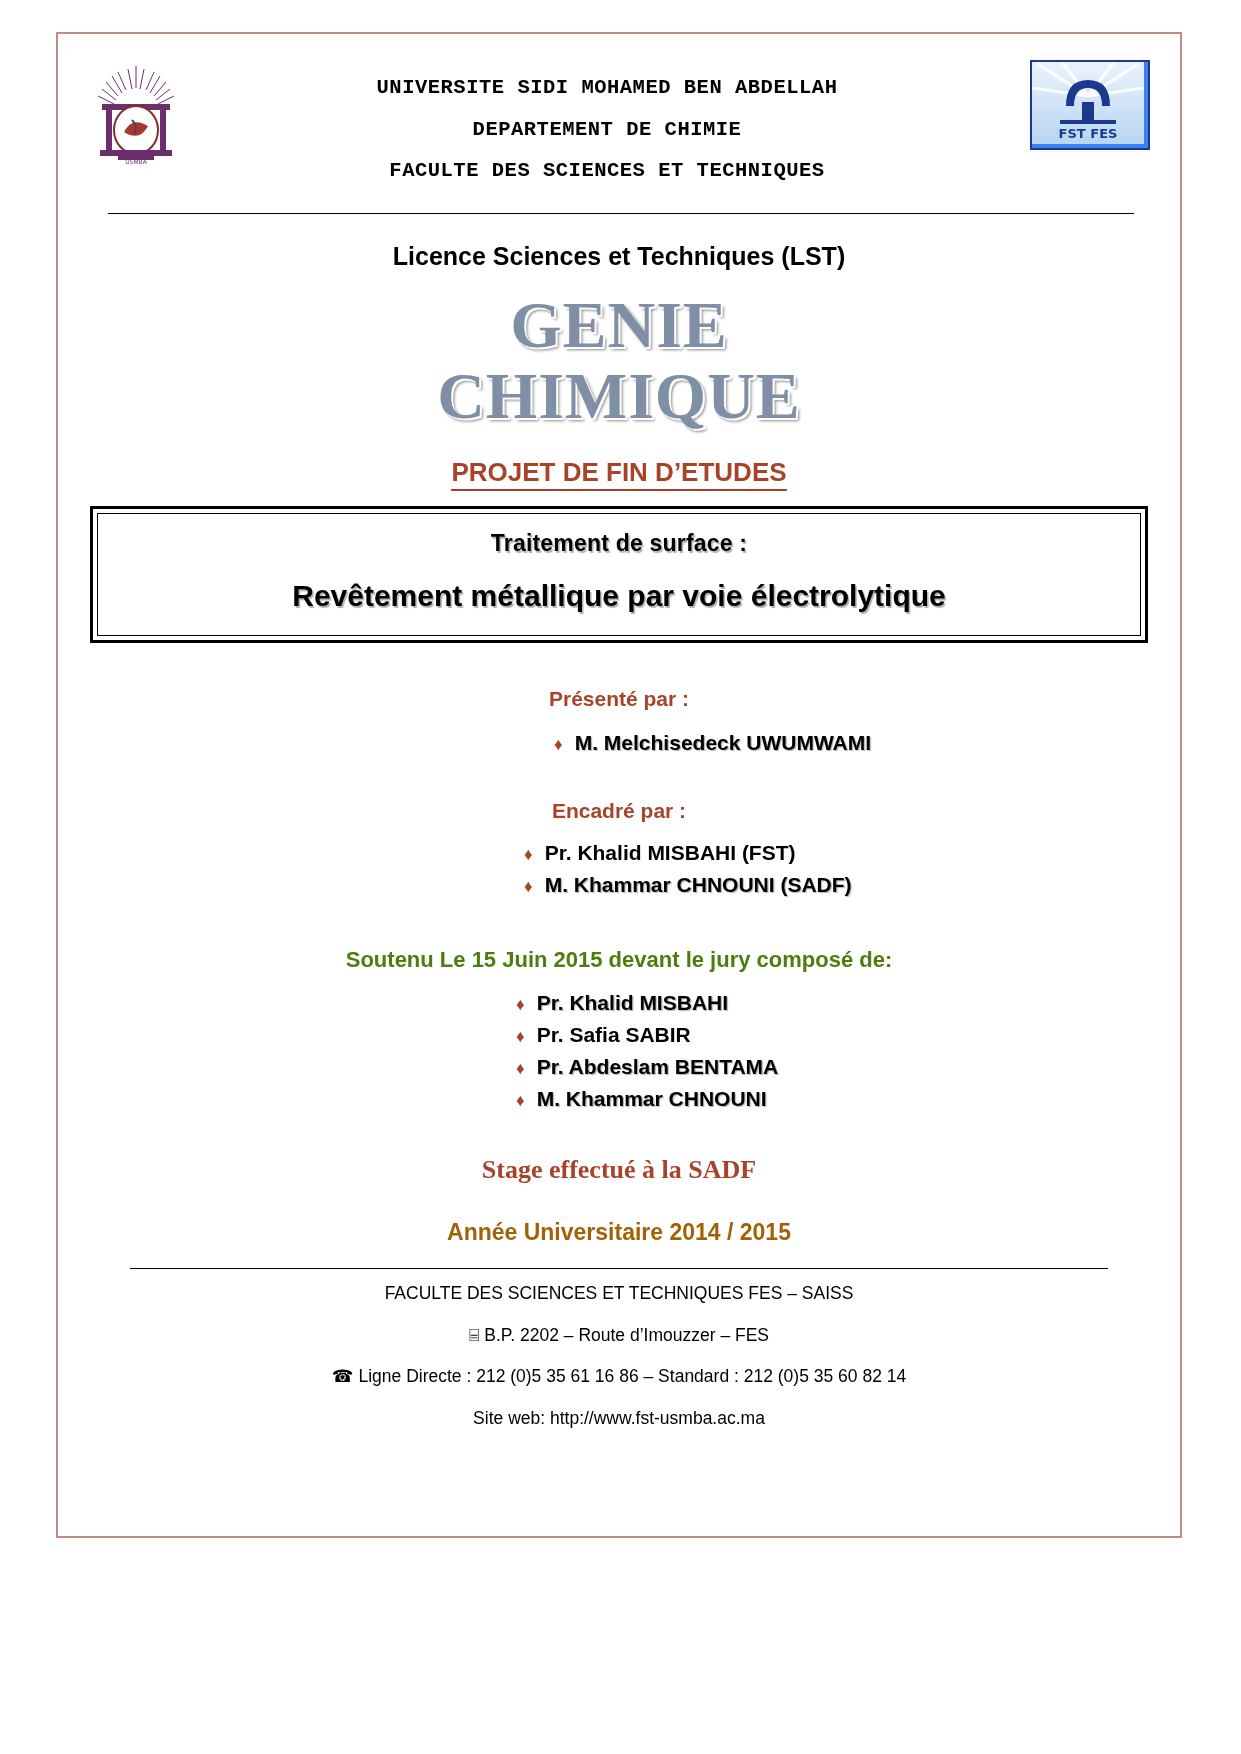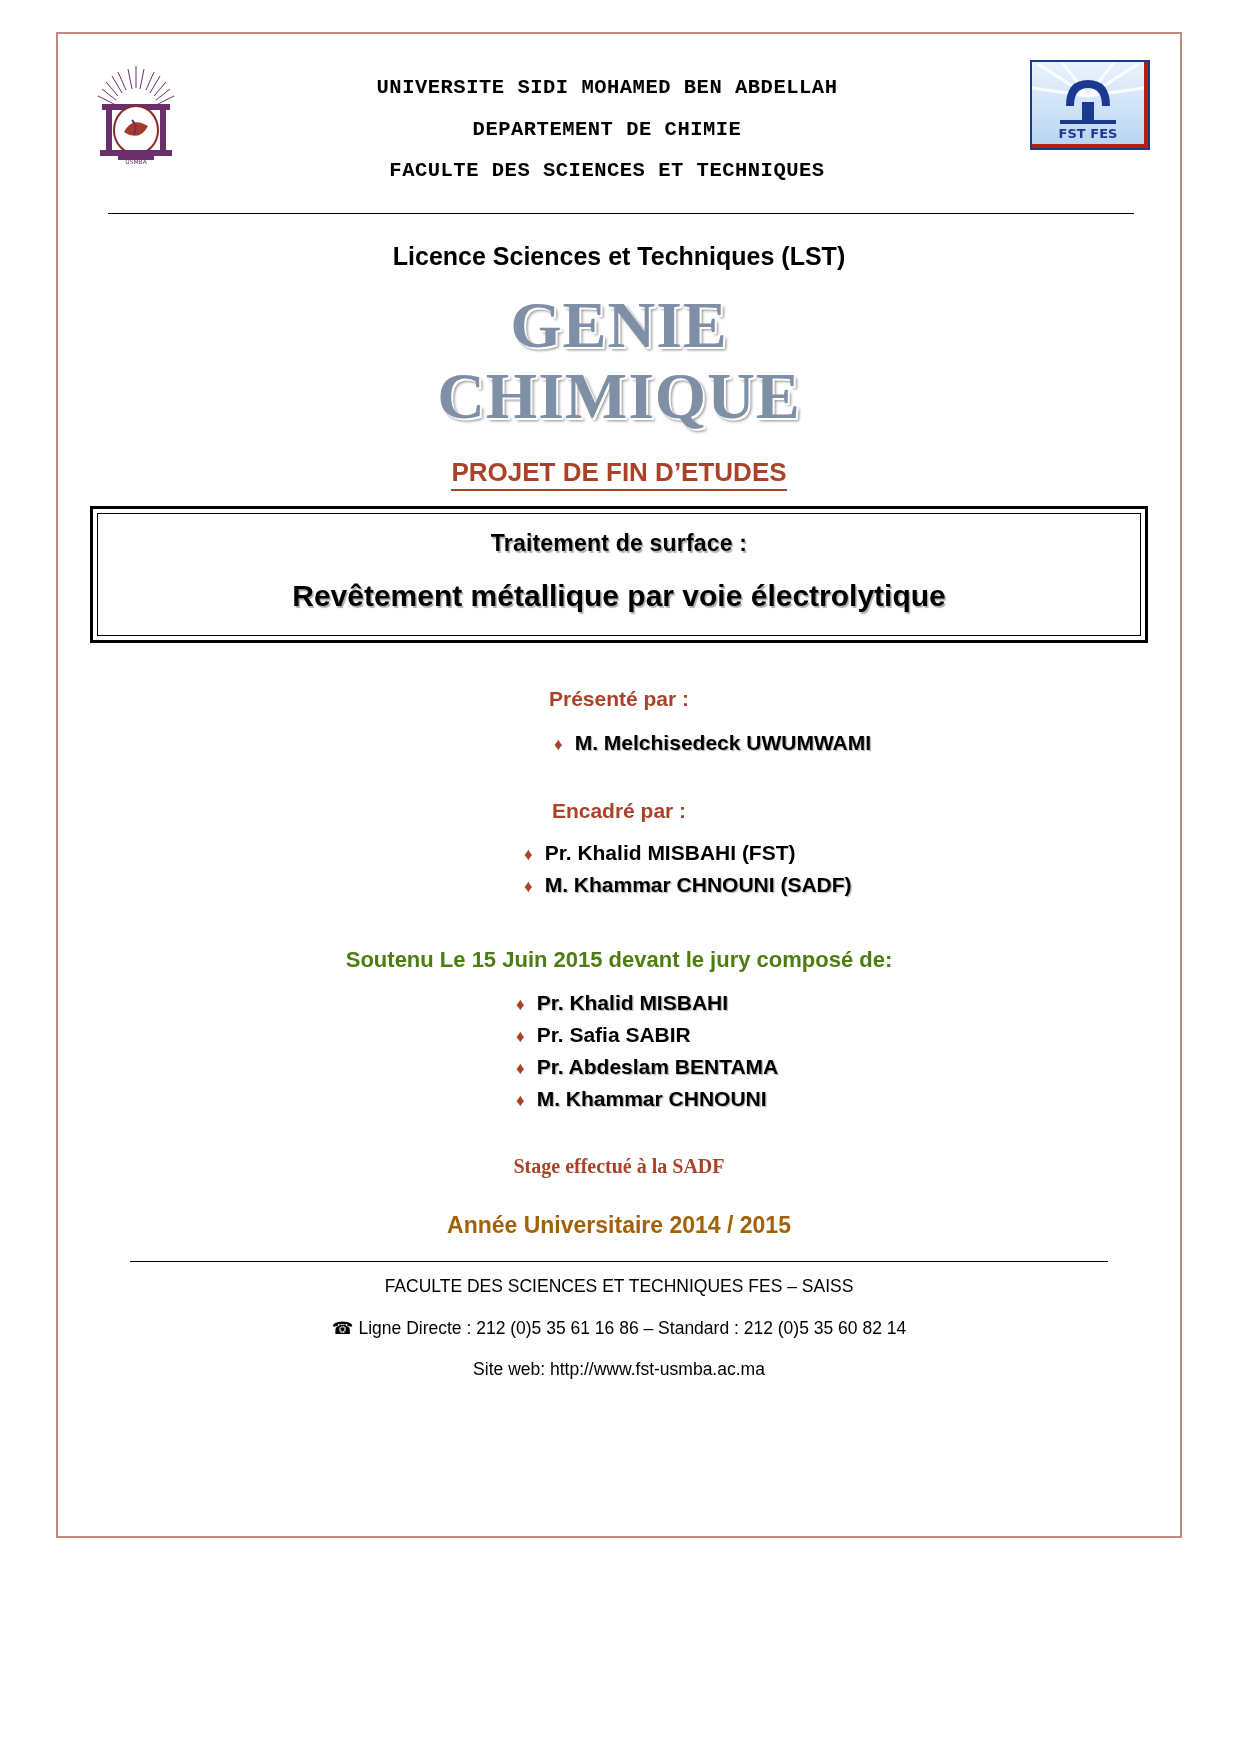--- a/index.html
+++ b/index.html
@@ -54,21 +54,21 @@
     letter-spacing: 0.5px;
     line-height: 1.0;
     padding-top: 18px;
   }
   .header-text div { margin-bottom: 21px; }
   .fst-logo {
     width: 116px;
     height: 86px;
     flex: 0 0 116px;
     border: 2px solid #1b3a8f;
-    background: #b91c1c;
+    background: #3b82f6;
     position: relative;
     overflow: hidden;
   }
 
   .rule-top {
     height: 0;
     border-top: 1.5px solid #000;
     margin: 10px 20px 0 24px;
   }
 
@@ -168,21 +168,21 @@
     color: #4d7c0f;
     font-weight: bold;
     font-size: 22px;
     margin-top: 46px;
   }
 
   .stage {
     text-align: center;
     font-family: "Liberation Serif", serif;
     font-weight: bold;
-    font-size: 20px;
+    font-size: 26px;
     color: #a8432a;
     margin-top: 40px;
   }
   .annee {
     text-align: center;
     font-weight: bold;
     font-size: 23px;
     color: #a16207;
     margin-top: 34px;
   }
@@ -334,20 +334,24 @@
     </ul>
 
     <div class="stage">Stage effectué à la SADF</div>
     <div class="annee">Année Universitaire  2014 / 2015</div>
 
     <div class="rule-bottom"></div>
 
     <div class="footer">
       <div>FACULTE DES SCIENCES ET TECHNIQUES FES – SAISS</div>
       <div>
+        <span class="gl">⌸</span>
+        <span>B.P. 2202 – Route d’Imouzzer – FES</span>
+      </div>
+      <div>
         <span class="gl">☎</span>
         <span>Ligne Directe : 212 (0)5 35 61 16 86 – Standard : 212 (0)5 35 60 82 14</span>
       </div>
       <div>Site web: http://www.fst-usmba.ac.ma</div>
     </div>
 
   </div>
 </div>
 
 </body></html>

